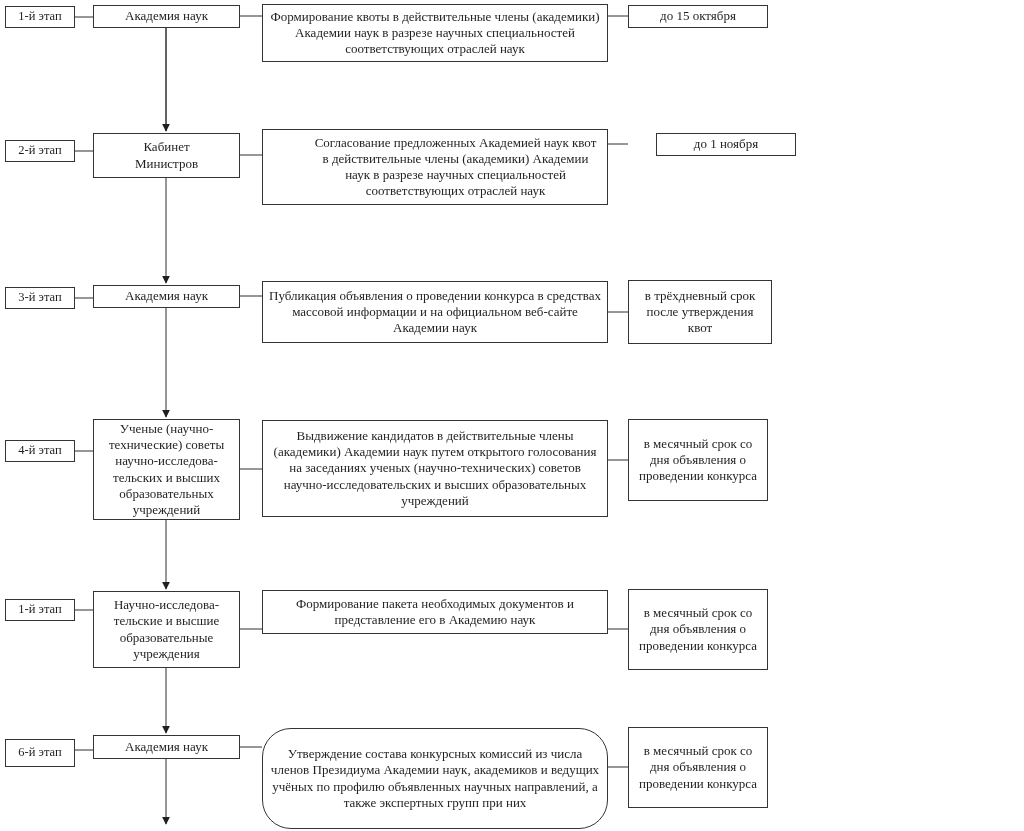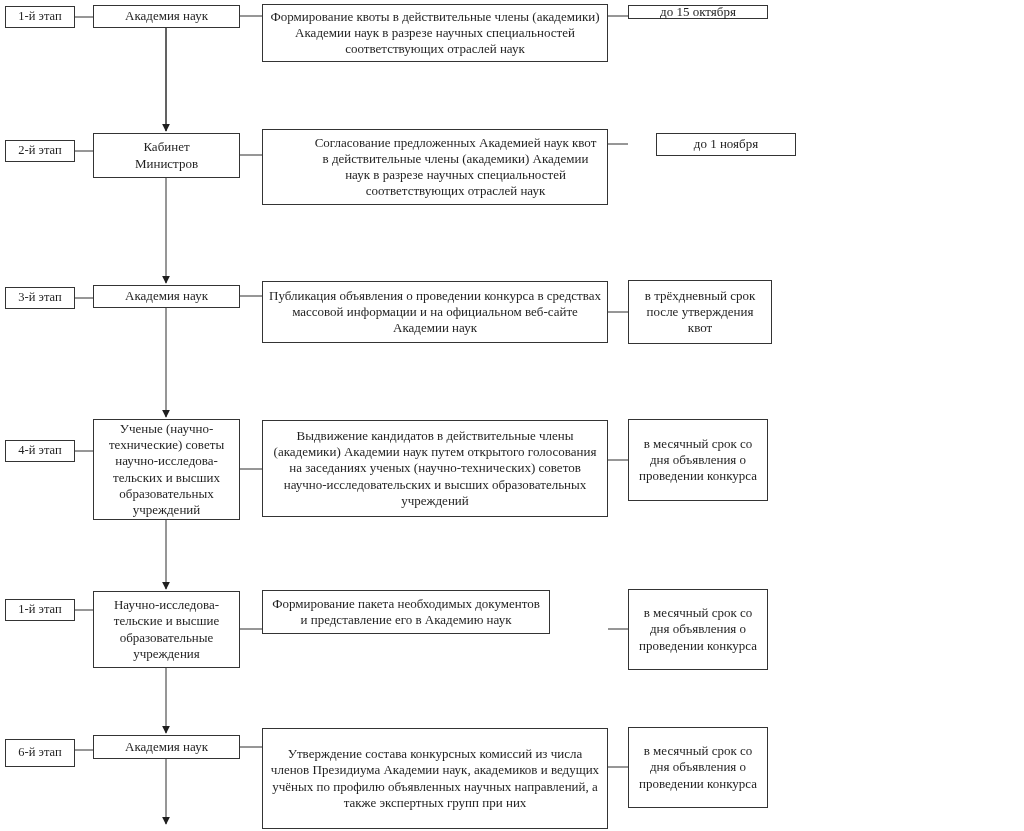--- a/index.html
+++ b/index.html
@@ -74,21 +74,21 @@
 
       <line x1="75" y1="750" x2="93" y2="750"></line>
       <line x1="240" y1="747" x2="262" y2="747"></line>
       <line x1="608" y1="767" x2="628" y2="767"></line>
     </g>
   </svg>
 
   <div class="box stage" style="left:5px;   top:6px;   width:70px;  height:22px;">1-й этап</div>
   <div class="box actor" style="left:93px;  top:5px;   width:147px; height:23px;">Академия наук</div>
   <div class="box desc" style="left:262px; top:4px;   width:346px; height:58px;">Формирование квоты в действительные члены (академики) Академии наук в разрезе научных специальностей соответствующих отраслей наук</div>
-  <div class="box deadline" style="left:628px; top:5px;   width:140px; height:14px;">до 15 октября</div>
+  <div class="box deadline" style="left:628px; top:5px;   width:140px; height:23px;">до 15 октября</div>
 
   <div class="box stage" style="left:5px;   top:140px; width:70px;  height:22px;">2-й этап</div>
   <div class="box actor" style="left:93px;  top:133px; width:147px; height:45px;">Кабинет
 Министров</div>
   <div class="box desc" style="left:262px; top:129px; width:346px; height:76px;padding-left:47px;">Согласование предложенных Академией наук квот в действительные члены (академики) Академии наук в разрезе научных специальностей соответствующих отраслей наук</div>
   <div class="box deadline" style="left:628px; top:133px; width:140px; height:23px;margin-left:28px;">до 1 ноября</div>
 
   <div class="box stage" style="left:5px;   top:287px; width:70px;  height:22px;">3-й этап</div>
   <div class="box actor" style="left:93px;  top:285px; width:147px; height:23px;">Академия наук</div>
   <div class="box desc" style="left:262px; top:281px; width:346px; height:62px;">Публикация объявления о проведении конкурса в средствах массовой информации и на официальном веб-сайте Академии наук</div>
@@ -102,21 +102,21 @@
 образовательных
 учреждений</div>
   <div class="box desc" style="left:262px; top:420px; width:346px; height:97px;">Выдвижение кандидатов в действительные члены (академики) Академии наук путем открытого голосования на заседаниях ученых (научно-технических) советов научно-исследовательских и высших образовательных учреждений</div>
   <div class="box deadline" style="left:628px; top:419px; width:140px; height:82px;">в месячный срок со дня объявления о проведении конкурса</div>
 
   <div class="box stage" style="left:5px;   top:599px; width:70px;  height:22px;">1-й этап</div>
   <div class="box actor" style="left:93px;  top:591px; width:147px; height:77px;">Научно-исследова-
 тельские и высшие
 образовательные
 учреждения</div>
-  <div class="box desc" style="left:262px; top:590px; width:288px; height:44px;">Формирование пакета необходимых документов и представление его в Академию наук</div>
+  <div class="box desc" style="left:262px; top:590px; width:346px; height:44px;">Формирование пакета необходимых документов и представление его в Академию наук</div>
   <div class="box deadline" style="left:628px; top:589px; width:140px; height:81px;">в месячный срок со дня объявления о проведении конкурса</div>
 
   <div class="box stage" style="left:5px;   top:739px; width:70px;  height:28px;">6-й этап</div>
   <div class="box actor" style="left:93px;  top:735px; width:147px; height:24px;">Академия наук</div>
-  <div class="box desc" style="left:262px; top:728px; width:346px; height:101px;">Утверждение состава конкурсных комиссий из числа членов Президиума Академии наук, академиков и ведущих учёных по профилю объявленных научных направлений, а также экспертных групп при них</div>
+  <div class="box desc" style="left:262px; top:728px; width:346px; height:101px;border-radius:29px;">Утверждение состава конкурсных комиссий из числа членов Президиума Академии наук, академиков и ведущих учёных по профилю объявленных научных направлений, а также экспертных групп при них</div>
   <div class="box deadline" style="left:628px; top:727px; width:140px; height:81px;">в месячный срок со дня объявления о проведении конкурса</div>
 
 </div>
 
 </body></html>

